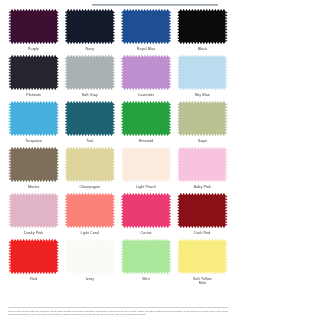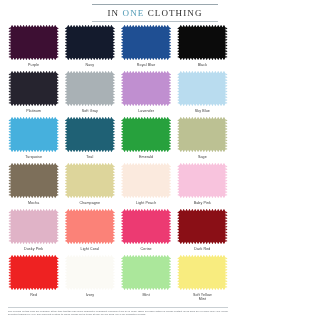--- a/index.html
+++ b/index.html
@@ -156,25 +156,20 @@
     color: #6c7378;
     text-align: justify;
   }
 </style>
 </head>
 <body>
 
 <div id="brand-header">
   <div class="brand-block">
     <div class="brand-rule"></div>
-    <div class="brand-title">
-      <span>IN</span>
-      <span class="accent">ONE</span>
-      <span>CLOTHING</span>
-    </div>
     <div class="brand-rule thin"></div>
   </div>
 </div>
 
 <div id="swatch-grid">
     <div class="swatch-cell">
       <div class="swatch-wrap">
         <div class="swatch-chip" style="background: rgb(61, 15, 51); mask: none;"></div>
         <div class="swatch-side l" style="background: rgb(61, 15, 51);"></div>
         <div class="swatch-side r" style="background: rgb(61, 15, 51);"></div>

